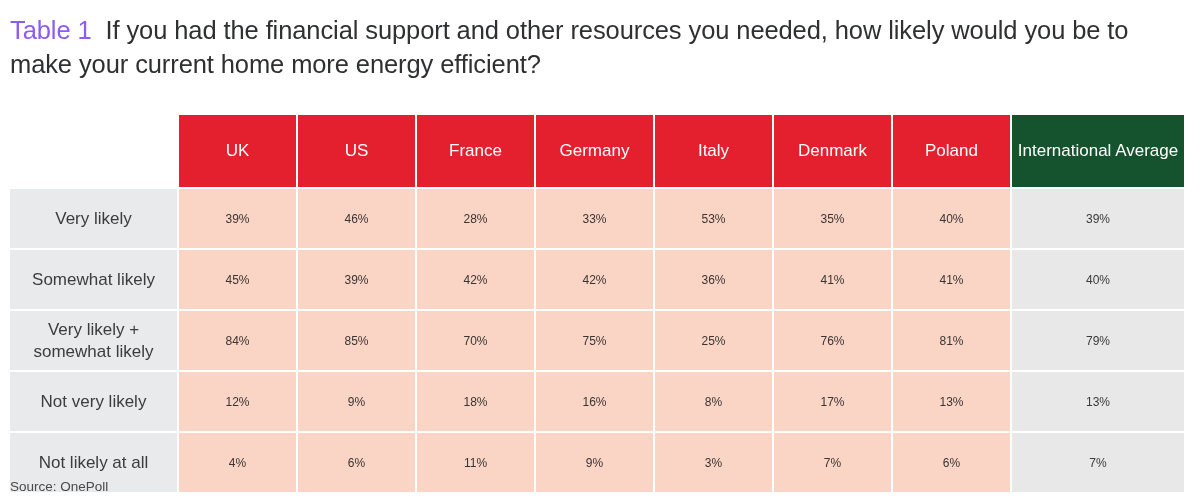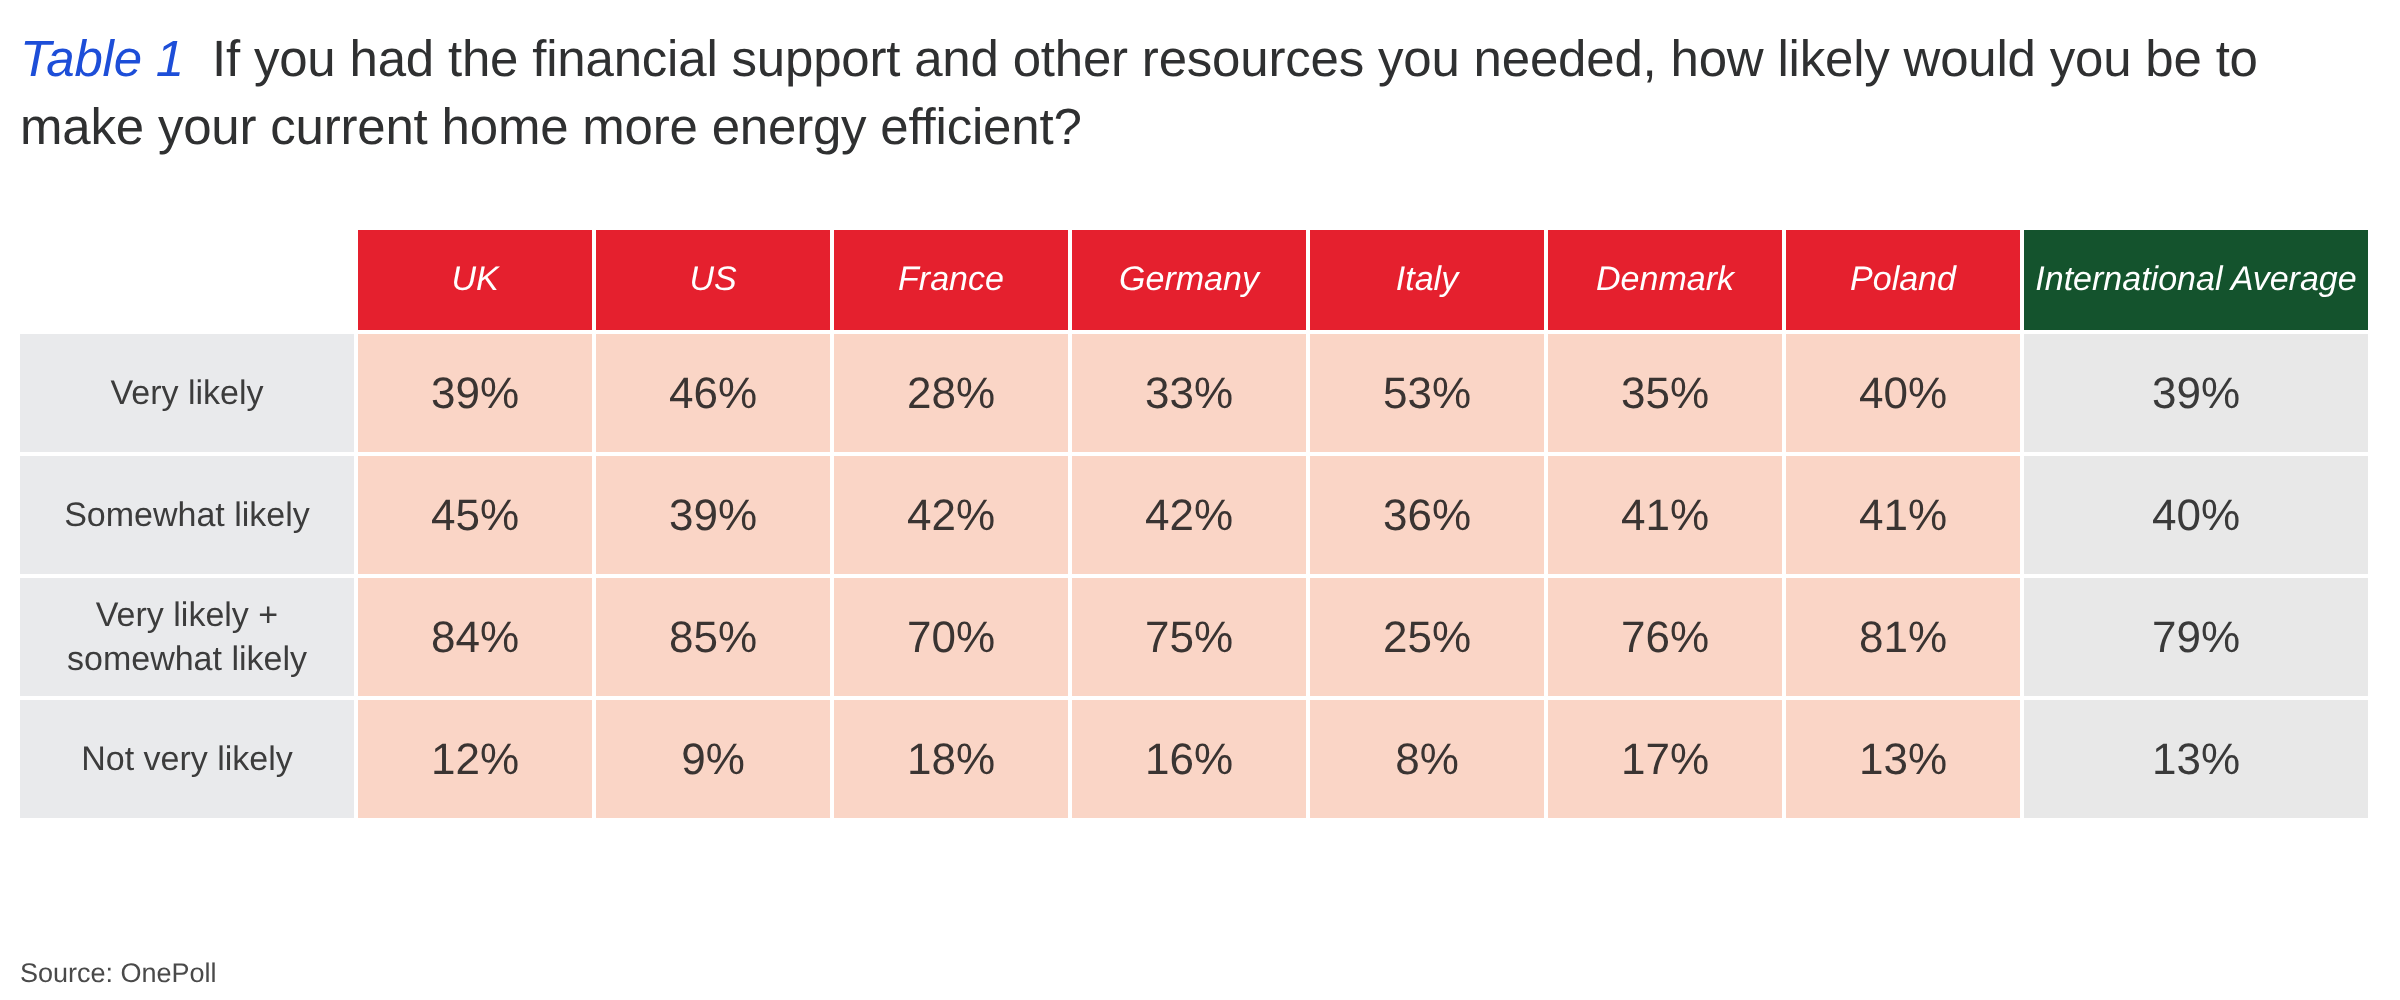--- a/index.html
+++ b/index.html
@@ -27,23 +27,22 @@
   }
   .title-text {
     font-size: 25.5px;
     line-height: 1.33;
     color: #2b2b2b;
     font-weight: 400;
     letter-spacing: -0.1px;
     max-width: 1140px;
   }
   .title-label {
-    color: #1d4ed8;
+    color: #8b5cf6;
     font-weight: 400;
-    font-style: italic;
   }
   .title-rest {
     color: #2f3031;
     text-align: right;
   }
 
   
   .table-wrap {
     position: absolute;
     left: 8px;
@@ -64,39 +63,38 @@
     vertical-align: middle;
     font-weight: 400;
   }
 
   col.c-label  { width: 167px; }
   col.c-data   { width: 117px; }
   col.c-avg    { width: 172px; }
 
   
   thead th {
-    height: 50px;
+    height: 72px;
     color: #ffffff;
     font-size: 17px;
     background: #e5202e;
     line-height: 1.18;
-    font-style: italic;
   }
   thead th.hdr-blank {
     background: #ffffff;
   }
   thead th.hdr-avg {
     background: #14532d;
   }
 
   
   tbody tr { height: 59px; }
   tbody td {
     height: 59px;
-    font-size: 22px;
+    font-size: 12px;
     color: #3a3432;
     background: #fad5c6;
   }
   tbody td.row-label {
     background: #e9eaec;
     color: #3c3c3c;
     font-size: 17px;
     line-height: 1.25;
     padding: 0 6px;
   }
@@ -192,20 +190,31 @@
           <td>12%</td>
           <td>9%</td>
           <td>18%</td>
           <td>16%</td>
           <td>8%</td>
           <td>17%</td>
           <td>13%</td>
           <td class="avg-cell">13%</td>
         </tr>
 
+        <tr>
+          <td class="row-label">Not likely at all</td>
+          <td>4%</td>
+          <td>6%</td>
+          <td>11%</td>
+          <td>9%</td>
+          <td>3%</td>
+          <td>7%</td>
+          <td>6%</td>
+          <td class="avg-cell">7%</td>
+        </tr>
 
       </tbody>
     </table>
   </div>
 
   <div class="source">Source: OnePoll</div>
 
 </div>
 
 </body></html>

